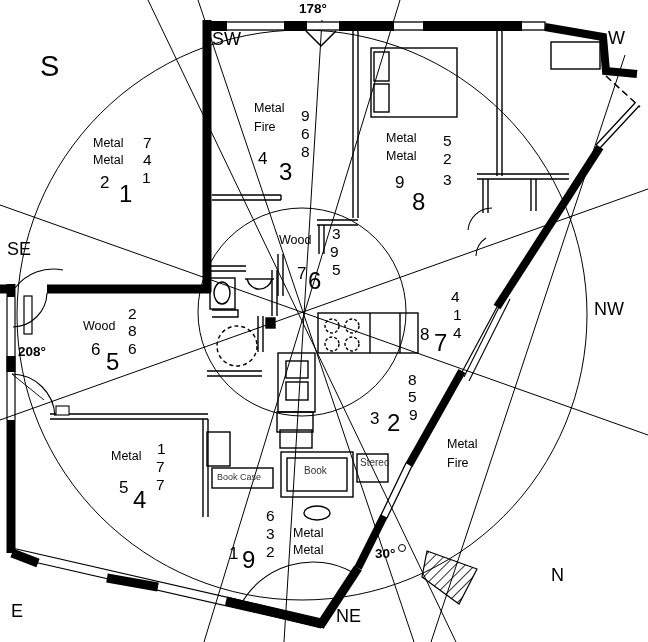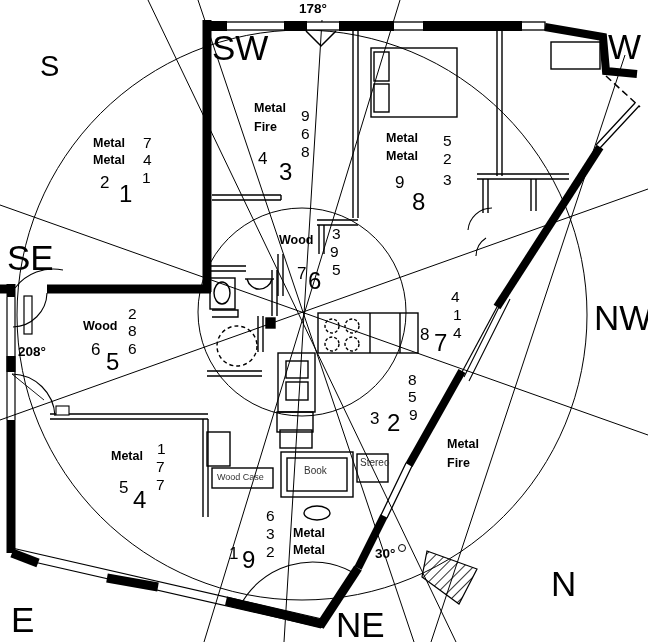--- a/index.html
+++ b/index.html
@@ -2,23 +2,23 @@
 <html><head>
 <meta charset="utf-8">
 <style>
   html,body{margin:0;padding:0;background:#fff;}
   .canvas{
     position:relative;width:648px;height:642px;overflow:hidden;background:#fff;
     font-family:"Liberation Sans", sans-serif;color:#000;
   }
   .canvas svg{position:absolute;left:0;top:0;}
   .txt{position:absolute;white-space:nowrap;line-height:1;}
-  .dir{font-size:35px;}
+  .dir{font-size:18px;}
   .deg{font-size:13.5px;font-weight:bold;}
-  .elem{font-size:12.5px;font-weight:bold;}
+  .elem{font-size:12.5px;font-weight:normal;}
   .cold{font-size:15.5px;}
   .med{font-size:17px;}
   .big{font-size:24px;}
   .flabel{color:#333;}
 </style>
 </head>
 <body>
 
 <div class="canvas">
 
@@ -239,17 +239,17 @@
   <div class="txt big" style="left:242px;top:548px">9</div>
 
   <div class="txt elem" style="left:447px;top:438px">Metal</div>
   <div class="txt elem" style="left:447px;top:457px">Fire</div>
   <div class="txt cold" style="left:408px;top:372px">8</div>
   <div class="txt cold" style="left:408px;top:389px">5</div>
   <div class="txt cold" style="left:409px;top:407px">9</div>
   <div class="txt med" style="left:370px;top:410px">3</div>
   <div class="txt big" style="left:387px;top:411px">2</div>
 
-  <div class="txt flabel" style="left:217px;top:473px;font-size:9px">Wood Case</div>
+  <div class="txt flabel" style="left:217px;top:473px;font-size:9px">Book Case</div>
   <div class="txt flabel" style="left:304px;top:466px;font-size:10px">Book</div>
   <div class="txt flabel" style="left:360px;top:458px;font-size:10px">Stereo</div>
 
 </div>
 
 </body></html>

